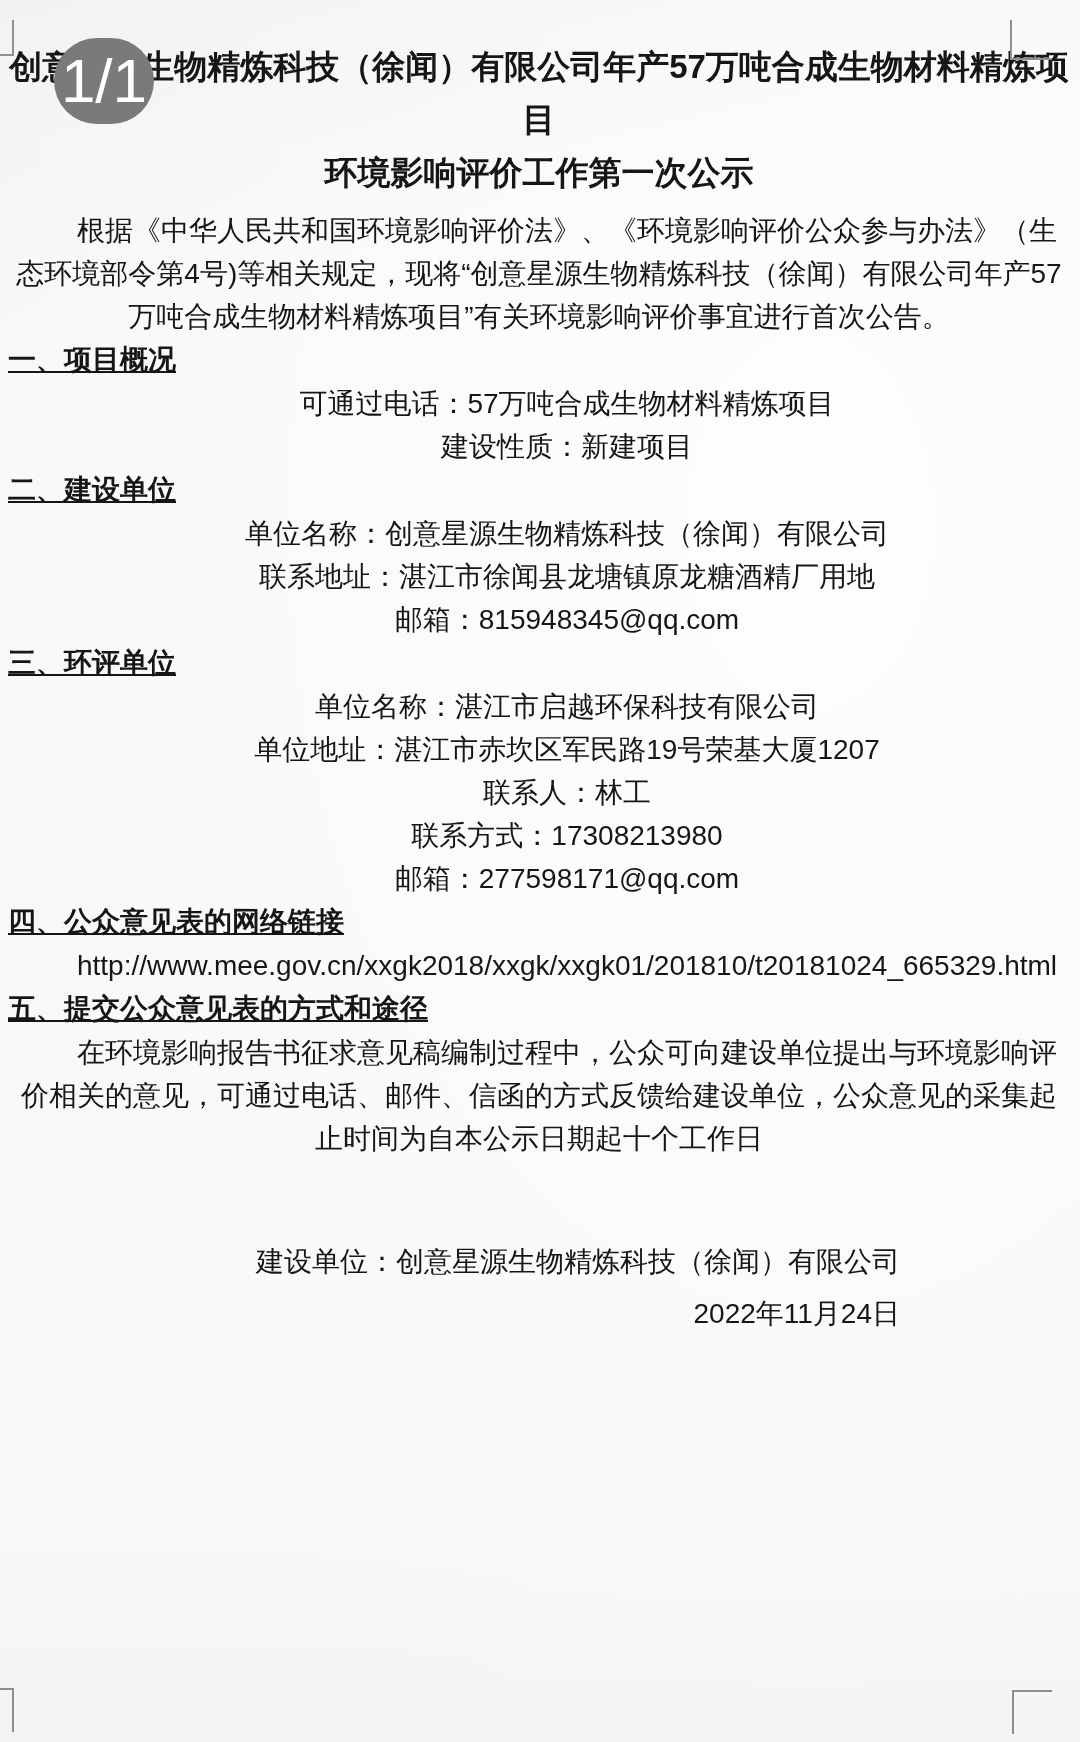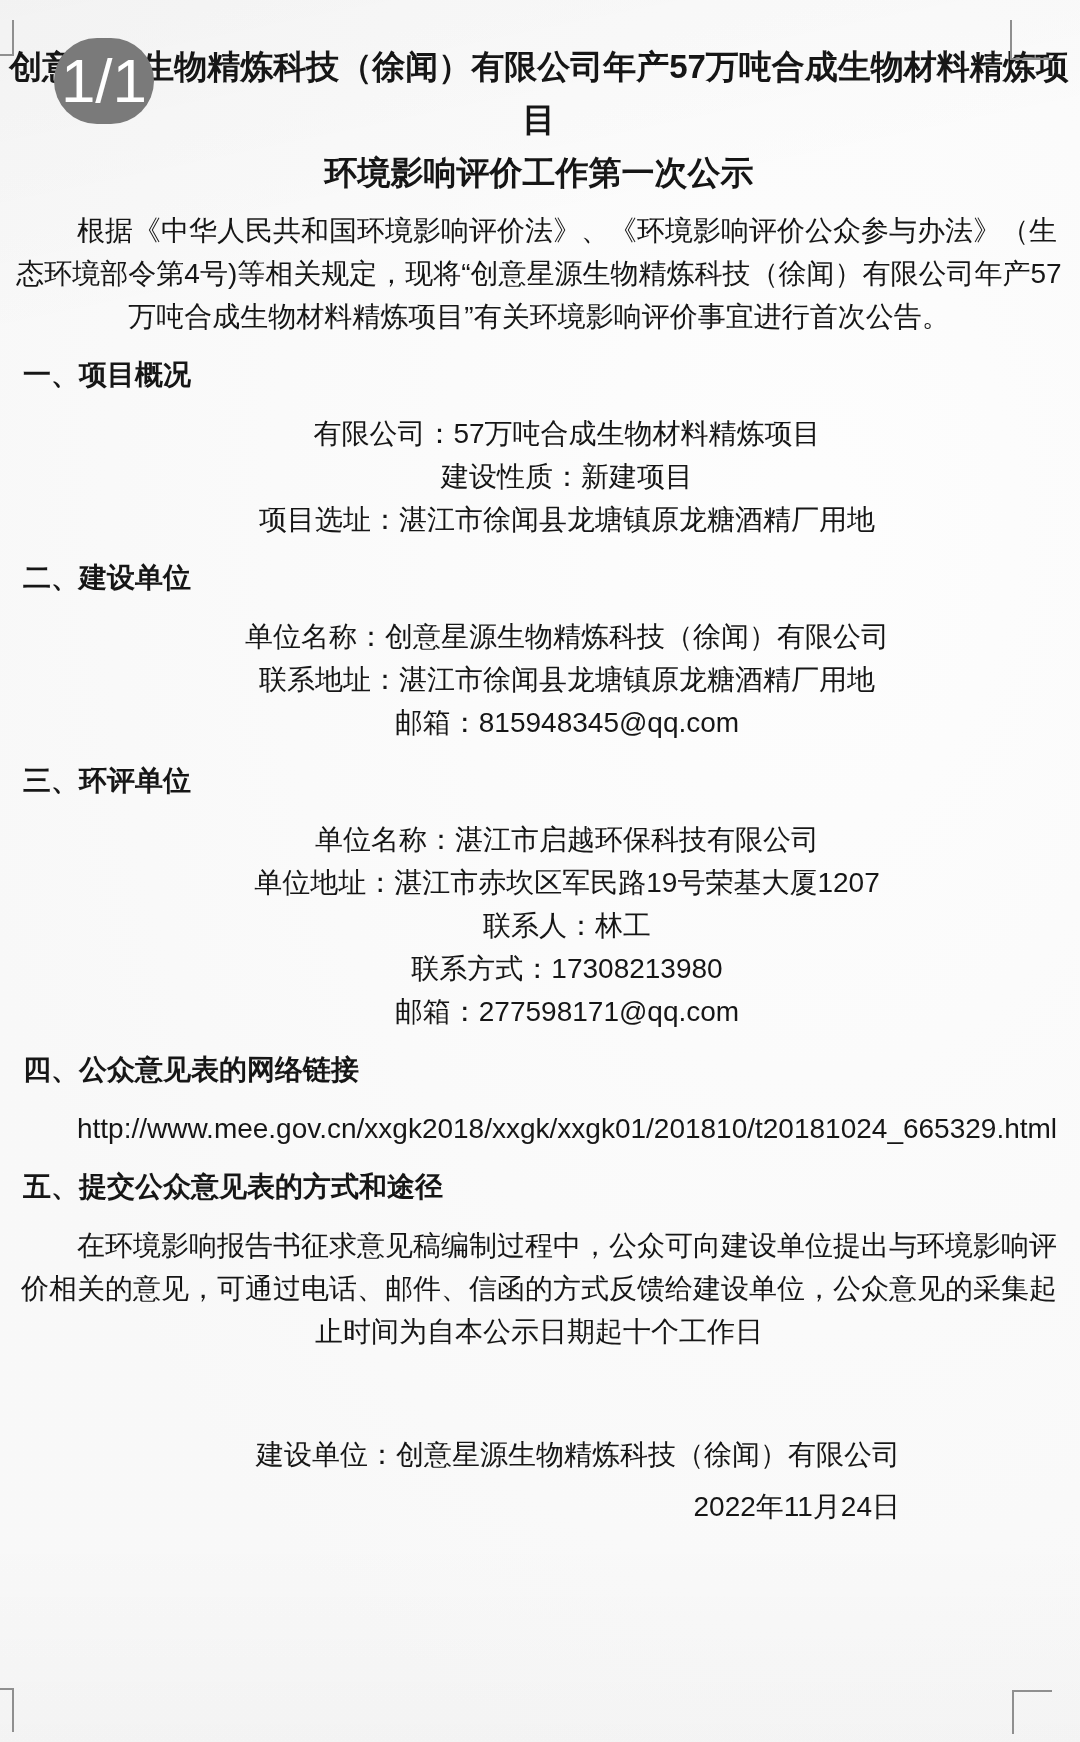--- a/index.html
+++ b/index.html
@@ -12,21 +12,21 @@
     background:
       linear-gradient(168deg, rgba(0,0,0,0.025) 0%, rgba(0,0,0,0) 18%),
       radial-gradient(ellipse at 75% 30%, rgba(255,255,255,0.55) 0%, rgba(0,0,0,0.012) 75%),
       linear-gradient(0deg, rgba(0,0,0,0.02) 0%, rgba(0,0,0,0) 12%),
       #fbfbfb;
   }
   .doc{position:absolute;left:0;top:0;right:0;padding:40px 10px 0 8px;}
   .title{margin:0 0 10px 0;font-size:33px;font-weight:700;text-align:center;line-height:53px;}
   .tline{display:block;}
   .para{margin:0;font-size:28px;line-height:43px;text-indent:2em;text-align:center;}
-  .heading{margin:15px;font-size:28px;line-height:44px;font-weight:700;}
+  .heading{margin:0;font-size:28px;line-height:44px;font-weight:700;text-decoration:underline;}
   .sig{margin-top:76px;padding-right:170px;text-align:right;font-size:28px;line-height:52px;}
   .sig p{margin:0;}
   .badge{
     position:absolute;left:54px;top:38px;width:100px;height:86px;
     background:#7a7a7a;border-radius:44px;
     display:flex;align-items:center;justify-content:center;
     color:#ffffff;font-size:62px;line-height:1;z-index:5;
   }
   .mark{position:absolute;z-index:4;}
   .mark-tl{left:0;top:20px;width:12px;height:34px;
@@ -52,23 +52,22 @@
 
   <div class="doc">
     <h1 class="title">
       <span class="tline">创意星源生物精炼科技（徐闻）有限公司年产57万吨合成生物材料精炼项目</span>
       <span class="tline">环境影响评价工作第一次公示</span>
     </h1>
 
     <p class="para">根据《中华人民共和国环境影响评价法》、《环境影响评价公众参与办法》（生态环境部令第4号)等相关规定，现将“创意星源生物精炼科技（徐闻）有限公司年产57万吨合成生物材料精炼项目”有关环境影响评价事宜进行首次公告。</p>
 
     <h2 class="heading">一、项目概况</h2>
-    <p class="para">有限公司：57万吨合成生物材料精炼项目</p>
+    <p class="para">可通过电话：57万吨合成生物材料精炼项目</p>
     <p class="para">建设性质：新建项目</p>
-    <p class="para">项目选址：湛江市徐闻县龙塘镇原龙糖酒精厂用地</p>
 
     <h2 class="heading">二、建设单位</h2>
     <p class="para">单位名称：创意星源生物精炼科技（徐闻）有限公司</p>
     <p class="para">联系地址：湛江市徐闻县龙塘镇原龙糖酒精厂用地</p>
     <p class="para">邮箱：815948345@qq.com</p>
 
     <h2 class="heading">三、环评单位</h2>
     <p class="para">单位名称：湛江市启越环保科技有限公司</p>
     <p class="para">单位地址：湛江市赤坎区军民路19号荣基大厦1207</p>
     <p class="para">联系人：林工</p>

